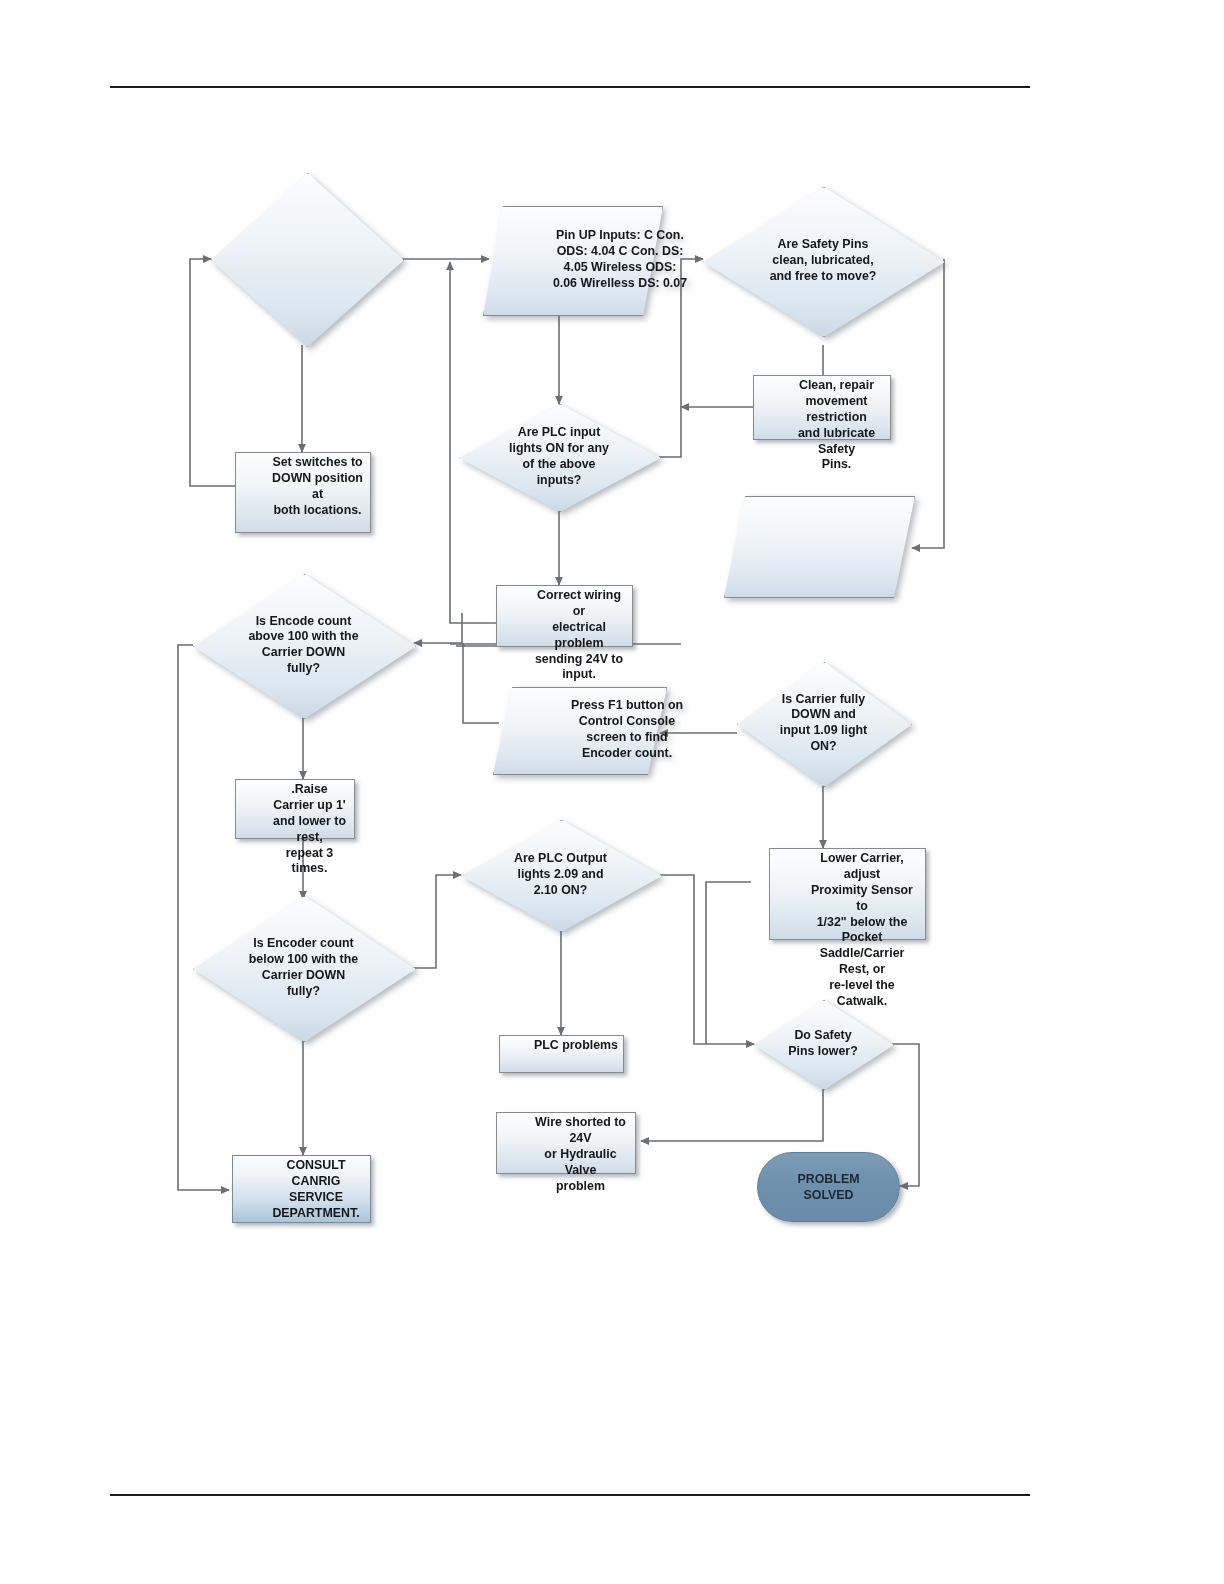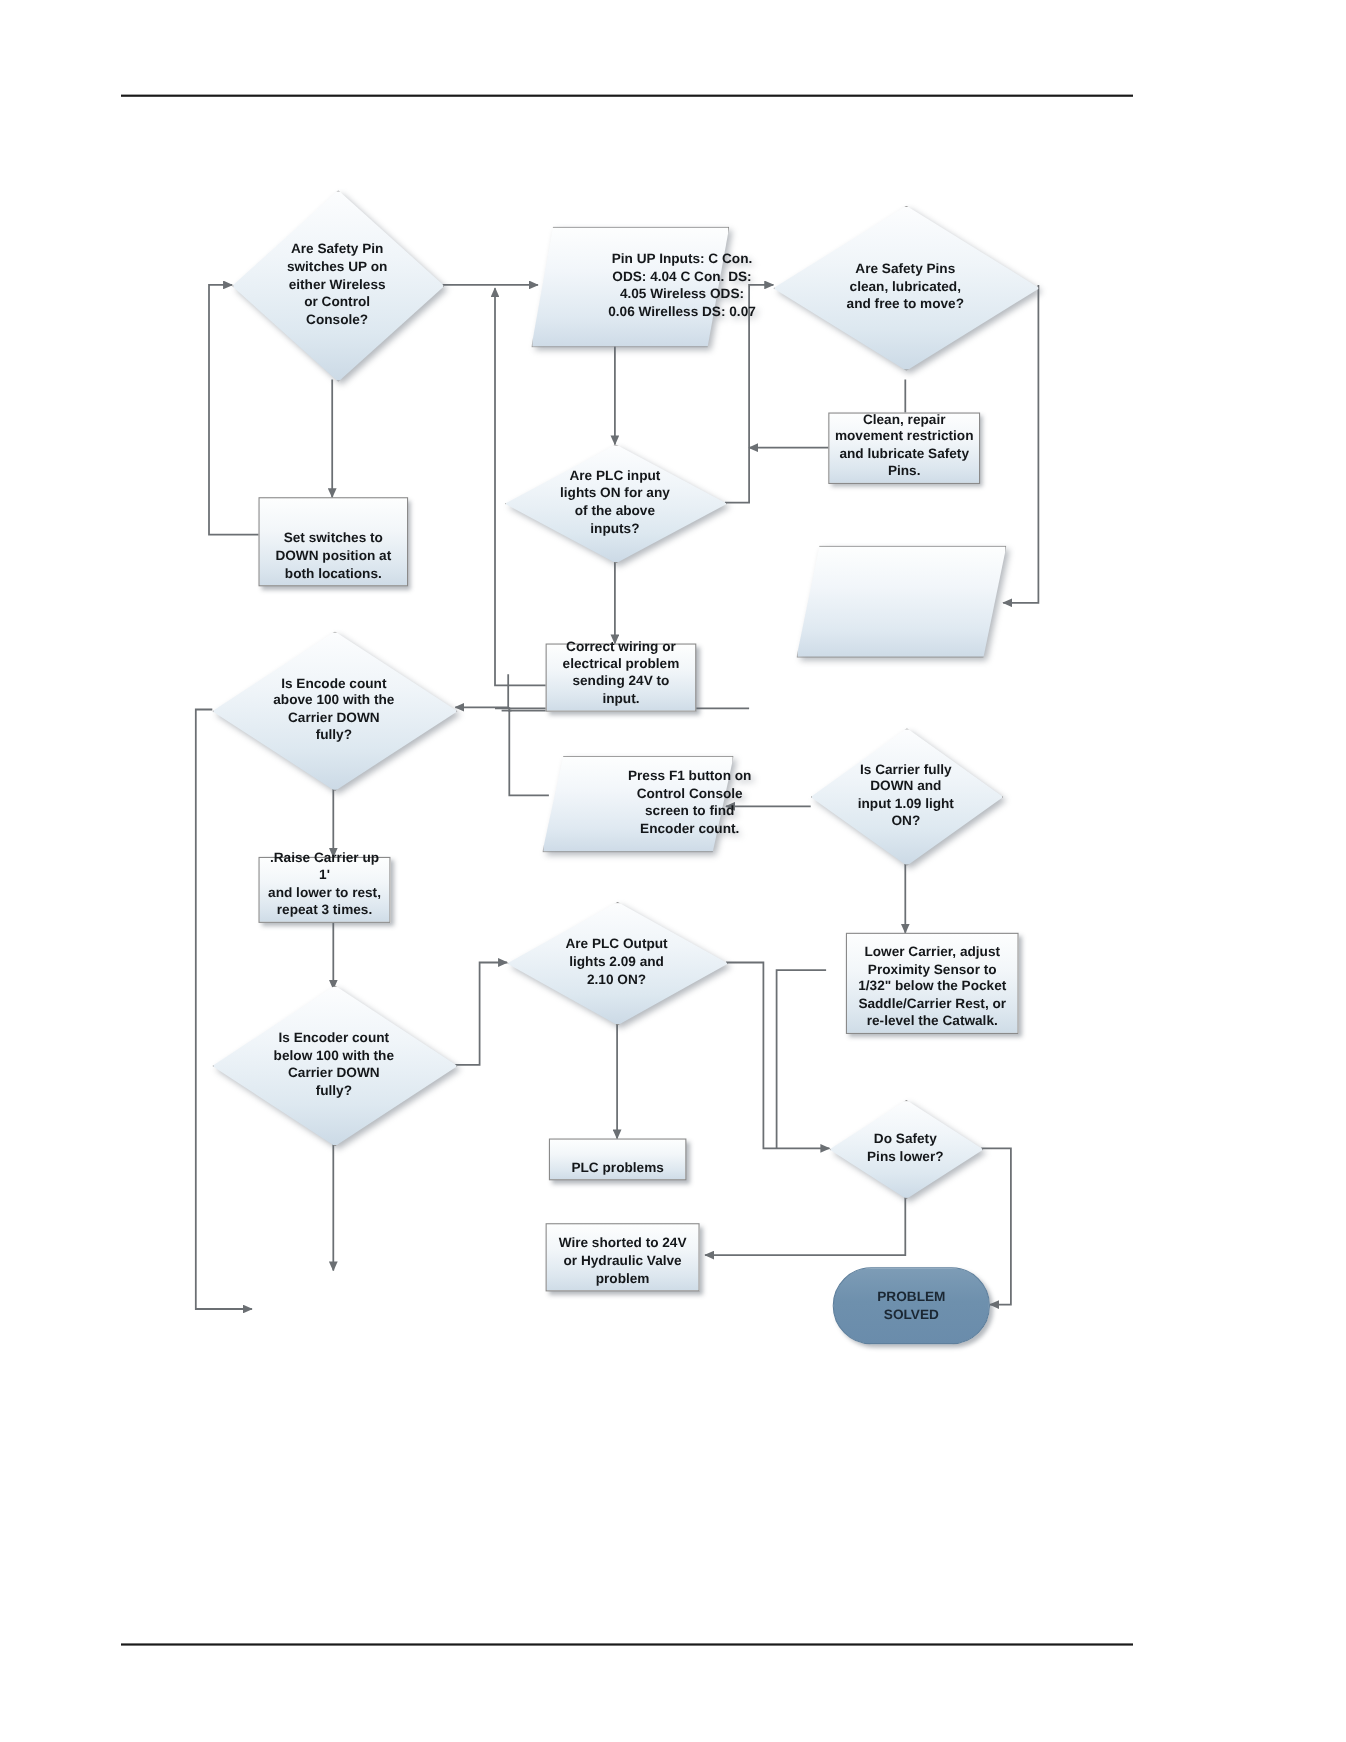--- a/index.html
+++ b/index.html
@@ -18,21 +18,21 @@
 
   svg#wires{position:absolute;left:0;top:0;width:1224px;height:1584px;pointer-events:none;}
 
   .node{position:absolute;box-sizing:border-box;}
 
   
   .rect{
     border:1px solid #8a8a8a;
     background:linear-gradient(to bottom,#fdfefe 0%,#f2f6f9 38%,#dde7ef 78%,#cfdce7 100%);
     box-shadow:3px 3px 4px rgba(90,100,110,.45);
-    display:flex;align-items:flex-end;justify-content:center;
+    display:flex;align-items:flex-start;justify-content:center;padding-left:29px;
   }
   .rect.strong{
     background:linear-gradient(to bottom,#fbfdfe 0%,#eef4f8 30%,#cbdcea 72%,#aac4da 100%);
     border:1px solid #7d8a94;
   }
   .rect .txt{
     text-align:center;color:#14171a;font-weight:bold;
     line-height:1.28;padding:2px 5px;
   }
 
@@ -146,27 +146,20 @@
       <path d="M193,645 L178,645 L178,1190 L229,1190" marker-end="url(#ah)"></path>
 
       <path d="M823,1085 L823,1141 L641,1141" marker-end="url(#ah)"></path>
 
       <path d="M892,1044 L919,1044 L919,1186 L900,1186" marker-end="url(#ah)"></path>
     </g>
   </svg>
 
   <div class="node diamond" style="left:211px;top:173px;width:191px;height:172px;">
     <div class="shape"></div>
-    <div class="txt fs12">
-      <div>Are Safety Pin</div>
-      <div>switches UP on</div>
-      <div>either Wireless</div>
-      <div>or Control</div>
-      <div>Console?</div>
-    </div>
   </div>
 
   <div class="node rect" style="left:235px;top:452px;width:136px;height:81px;">
     <div class="txt fs12">
       <div>Set switches to</div>
       <div>DOWN position at</div>
       <div>both locations.</div>
     </div>
   </div>
 
@@ -302,20 +295,27 @@
   </div>
 
   <div class="node rect" style="left:496px;top:1112px;width:140px;height:62px;">
     <div class="txt fs12">
       <div>Wire shorted to  24V</div>
       <div>or Hydraulic Valve</div>
       <div>problem</div>
     </div>
   </div>
 
+  <div class="node rect strong" style="left:232px;top:1155px;width:139px;height:68px;">
+    <div class="txt fs12">
+      <div>CONSULT CANRIG</div>
+      <div>SERVICE</div>
+      <div>DEPARTMENT.</div>
+    </div>
+  </div>
 
   <div class="node term" style="left:757px;top:1152px;width:143px;height:70px;">
     <div class="txt fs12">
       <div>PROBLEM</div>
       <div>SOLVED</div>
     </div>
   </div>
 
 </div>
 

